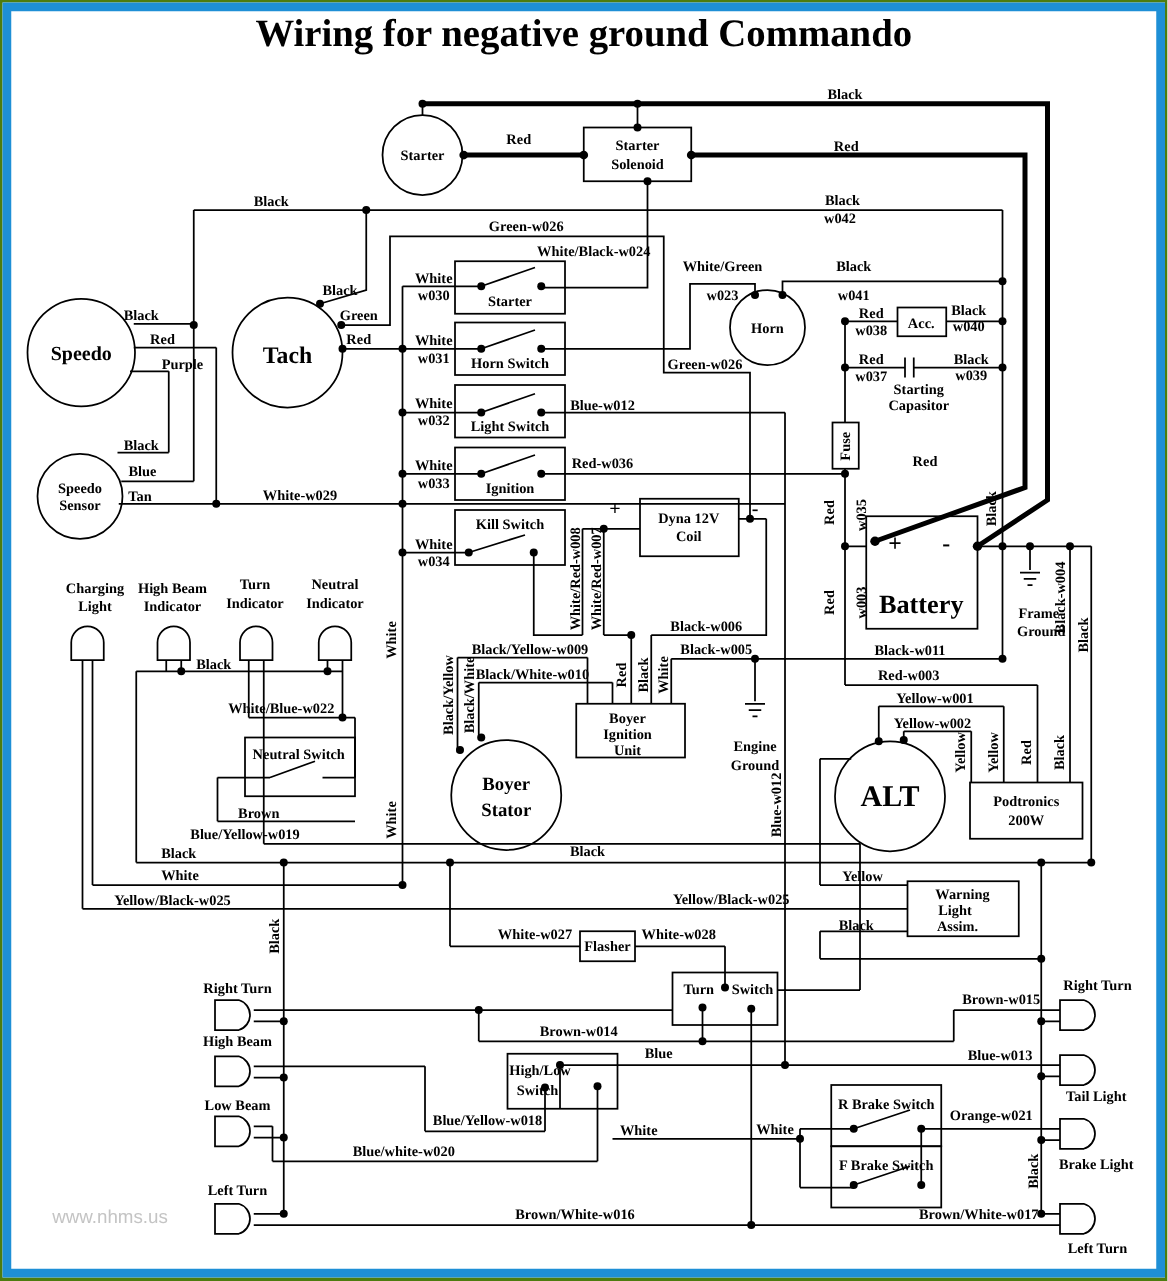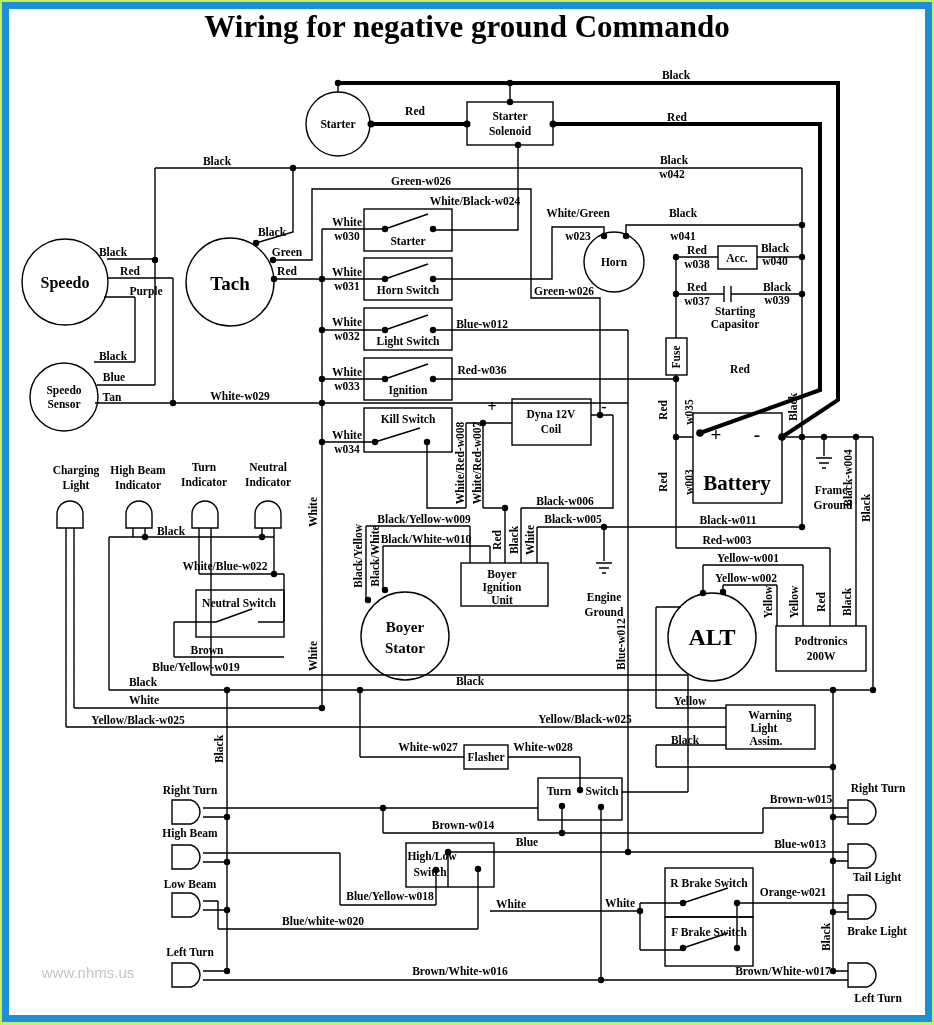--- a/index.html
+++ b/index.html
@@ -1,16 +1,16 @@
 <!DOCTYPE html>
 <html><head>
 <meta charset="utf-8">
 <style>
   html,body{margin:0;padding:0;background:#eef2f3;}
-  .frame{position:relative;width:934px;height:1025px;background:#bef264;font-family:"Liberation Serif","DejaVu Serif",serif;}
+  .frame{position:relative;width:934px;height:1025px;background:#4d7c0f;font-family:"Liberation Serif","DejaVu Serif",serif;}
   .border{position:absolute;left:2px;top:2px;width:916px;height:1006px;border:7px solid #1e8fd6;background:#ffffff;}
   svg{position:absolute;left:0;top:0;}
   text{font-family:"Liberation Serif","DejaVu Serif",serif;font-weight:bold;fill:#000;}
   .w{font-size:11.5px;}
   .c{font-size:11.5px;}
   .big{font-size:16px;}
   .t{font-size:31px;}
   .wm{font-size:15px;font-weight:normal;fill:#c4c4c4;font-family:"Liberation Sans","DejaVu Sans",sans-serif;}
 </style>
 </head>

